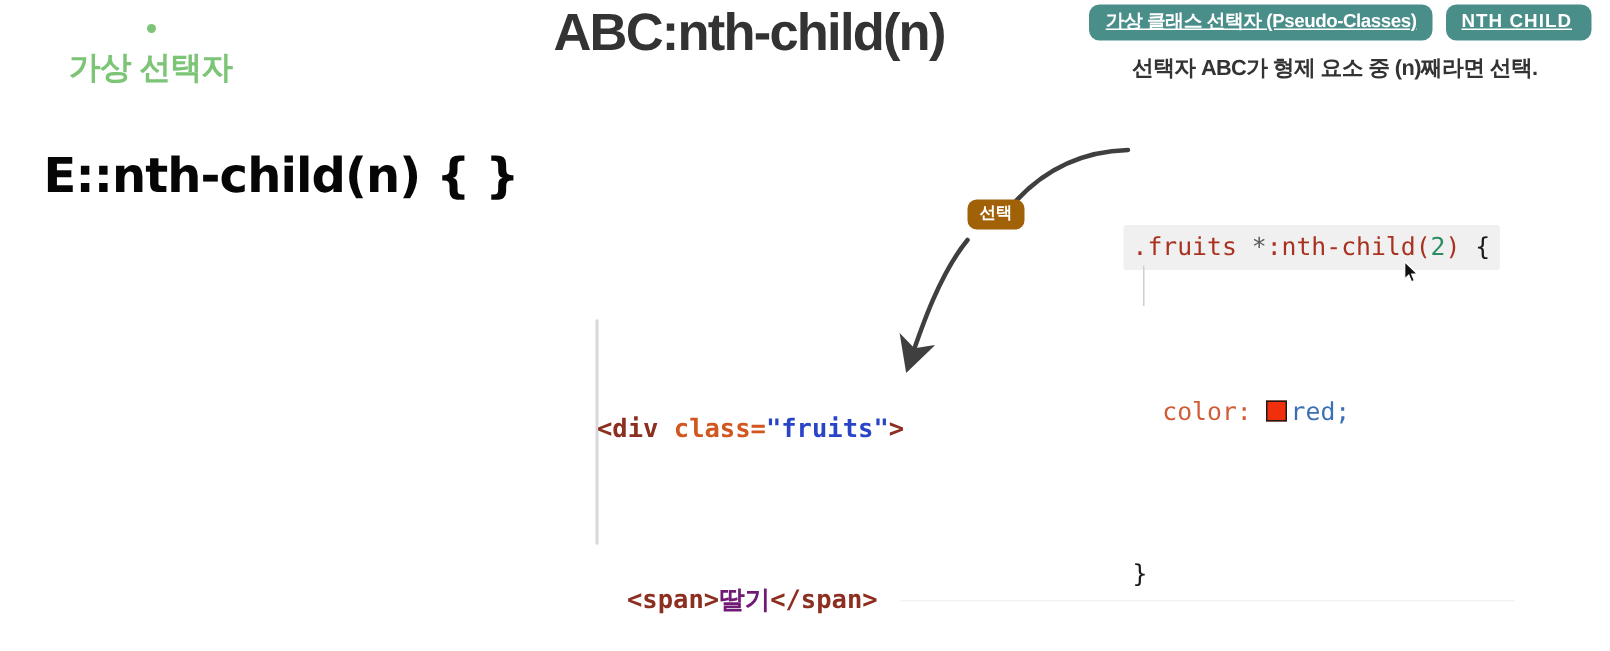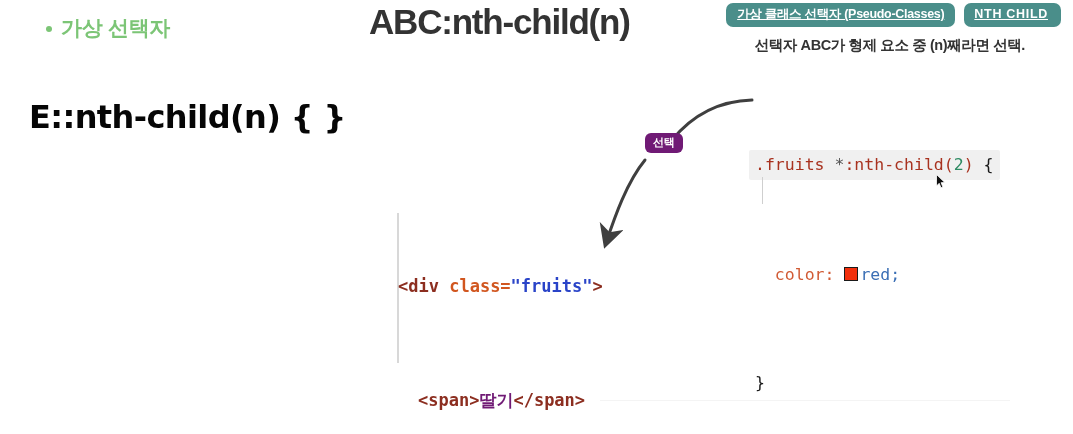--- a/index.html
+++ b/index.html
@@ -7,21 +7,21 @@
     width:1073px;height:434px;background:#ffffff;overflow:hidden;position:relative;
     font-family:"Liberation Sans", sans-serif;
     -webkit-font-smoothing:antialiased;
   }
 
   
   #bullet-line{
     position:absolute; left:46px; top:14px;
     display:flex; align-items:center; gap:9px;
     color:#7cc576; font-size:21px; font-weight:700;
-    letter-spacing:-0.3px; white-space:nowrap;
+    letter-spacing:-0.3px; white-space:nowrap;flex-direction:column;
   }
   #bullet-line .dot{
     width:6px;height:6px;border-radius:50%;background:#7cc576;display:block;
     margin-top:2px;
   }
 
   
   #main-title{
     position:absolute; left:369px; top:2px;
     font-size:35px; font-weight:700; color:#333333;
@@ -95,21 +95,21 @@
   }
   .h-tag{color:#8c2e20;}
   .h-attr{color:#d1561f;}
   .h-str{color:#2a44c8;}
   .h-txt{color:#701a75;}
 
   
   #arrow-svg{ position:absolute; left:0; top:0; width:1073px; height:434px; pointer-events:none;}
   #arrow-label{
     position:absolute; left:645px; top:133px;
-    background:#701a75; color:#ffffff; border-radius:6px;
+    background:#a16207; color:#ffffff; border-radius:6px;
     font-size:11px; font-weight:700; padding:4px 8px 5px 8px;
     letter-spacing:-0.2px; white-space:nowrap; line-height:1;
   }
 
   
   #cursor{ position:absolute; left:936px; top:174px; width:11px; height:16px;}
   
   #bottom-rule{
     position:absolute; left:600px; top:400px; width:410px; height:1px;
     background:#f4f4f4;

